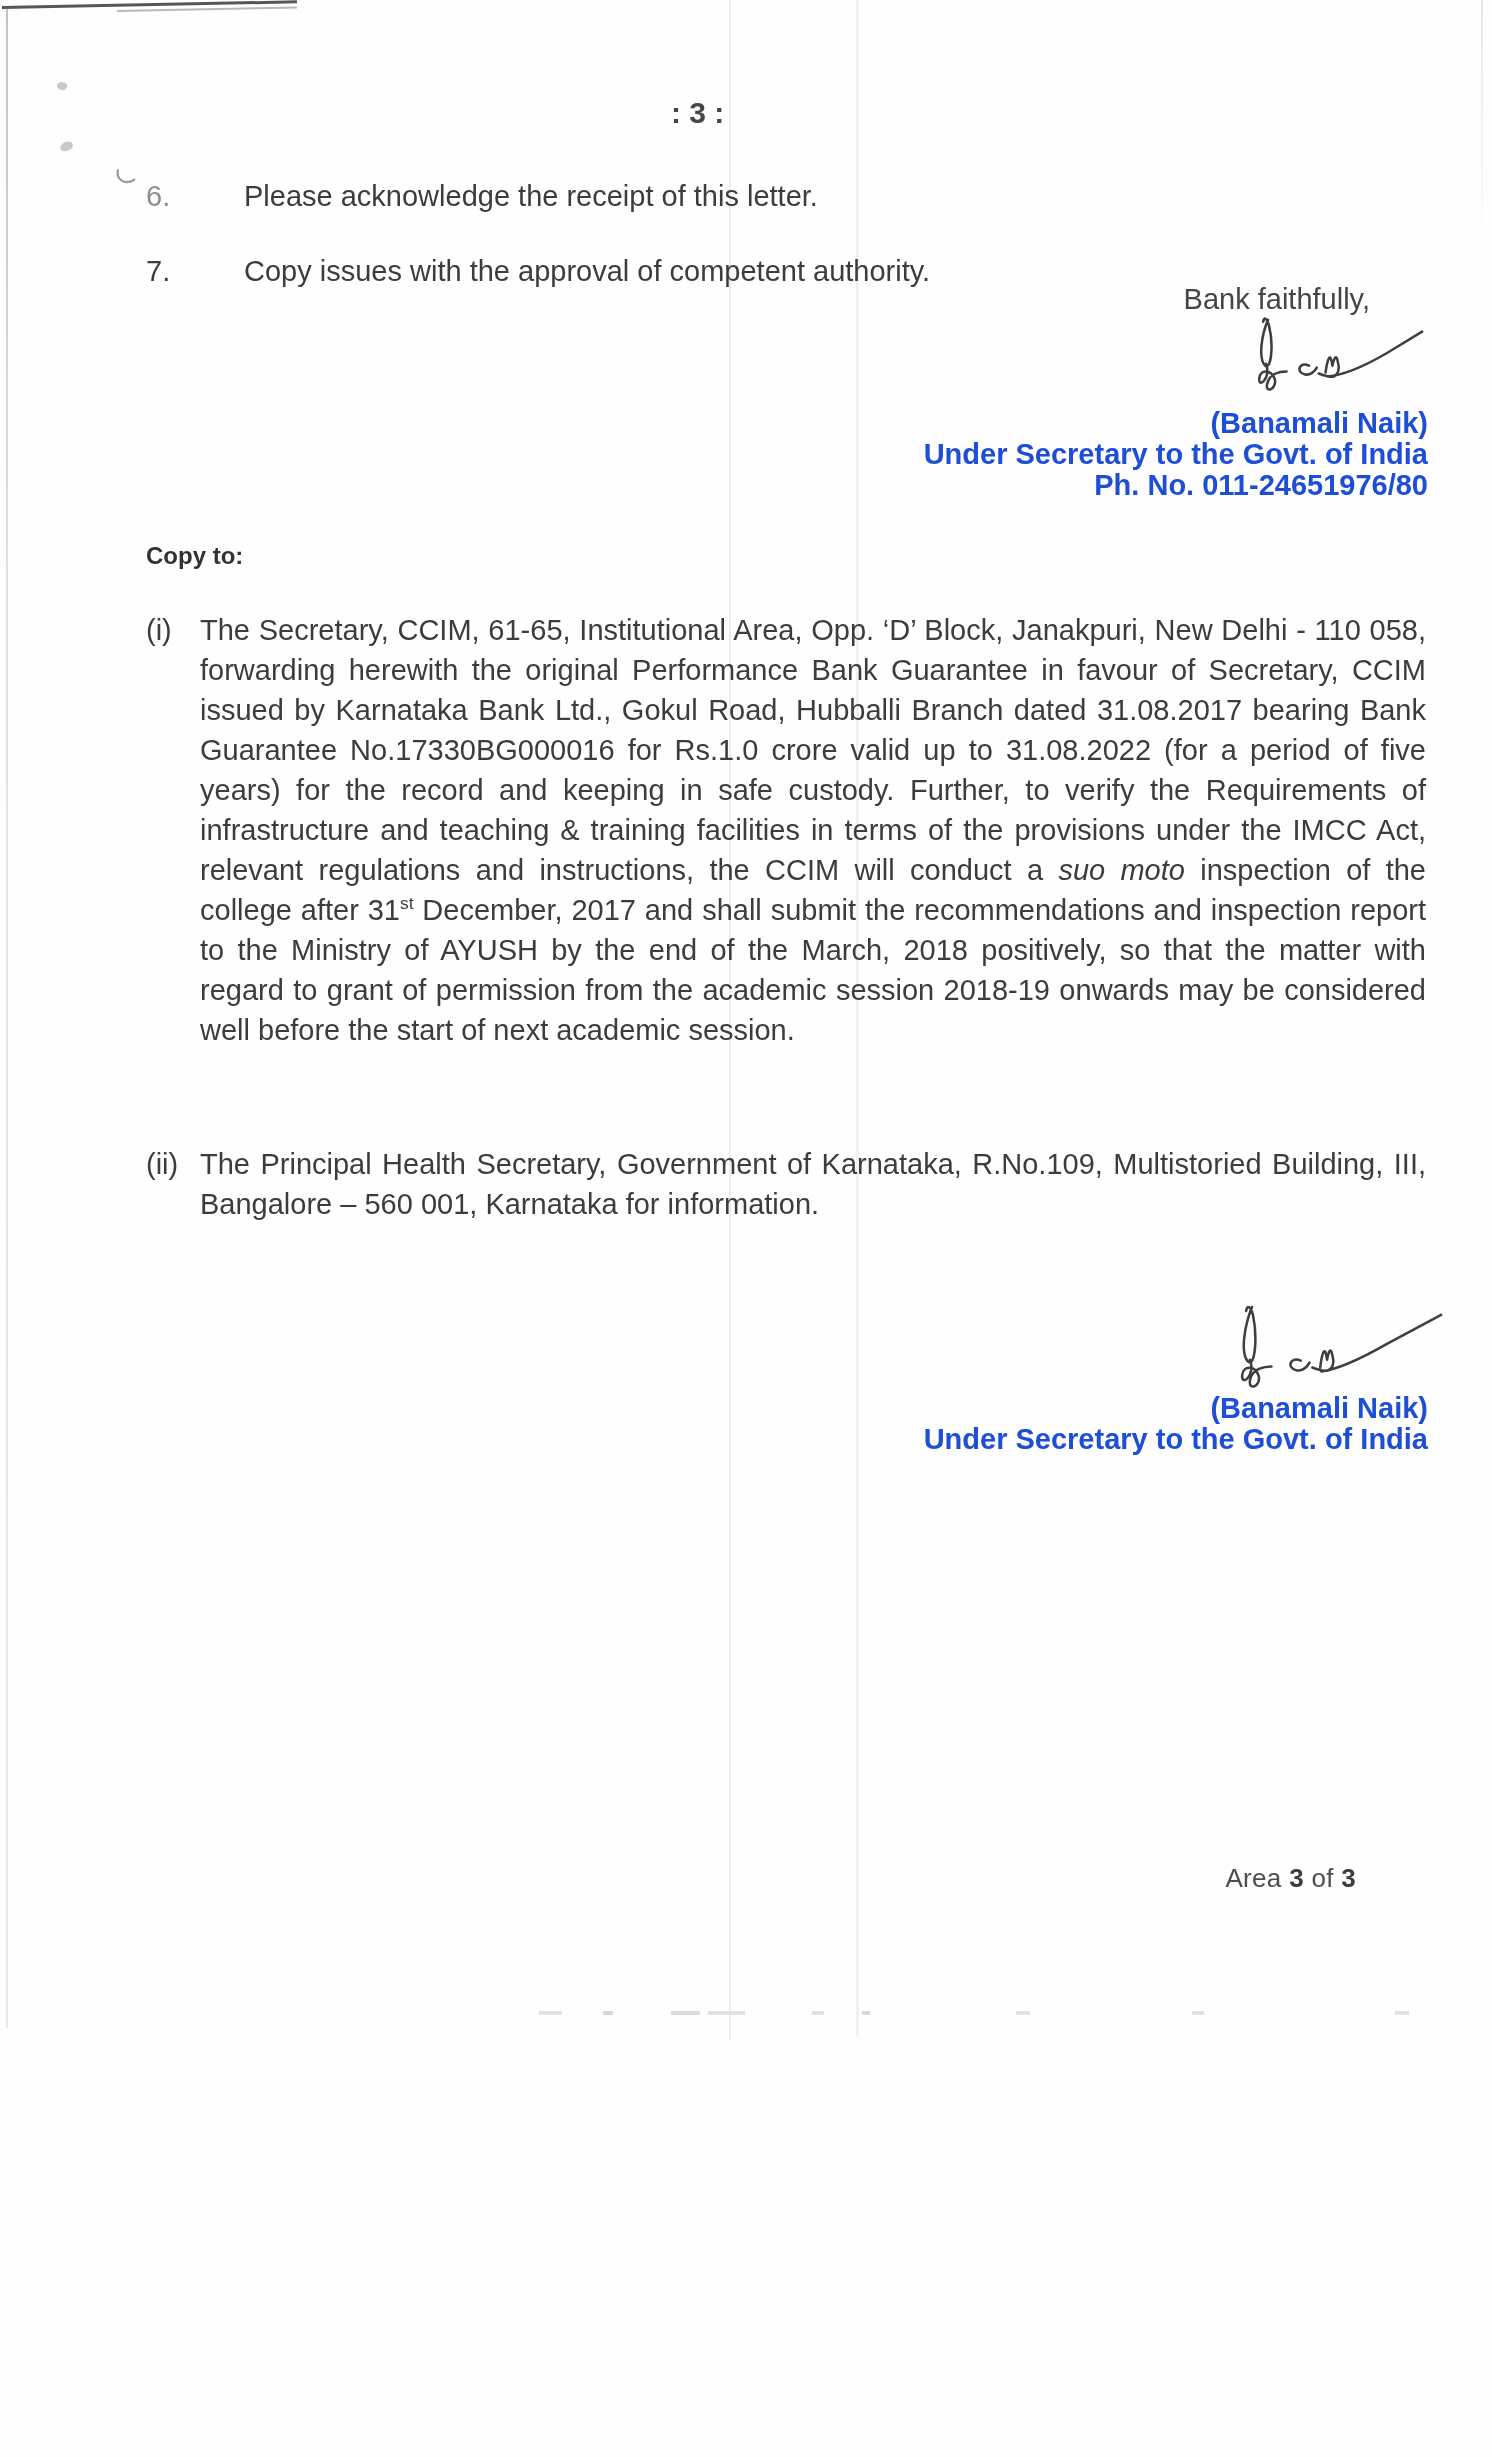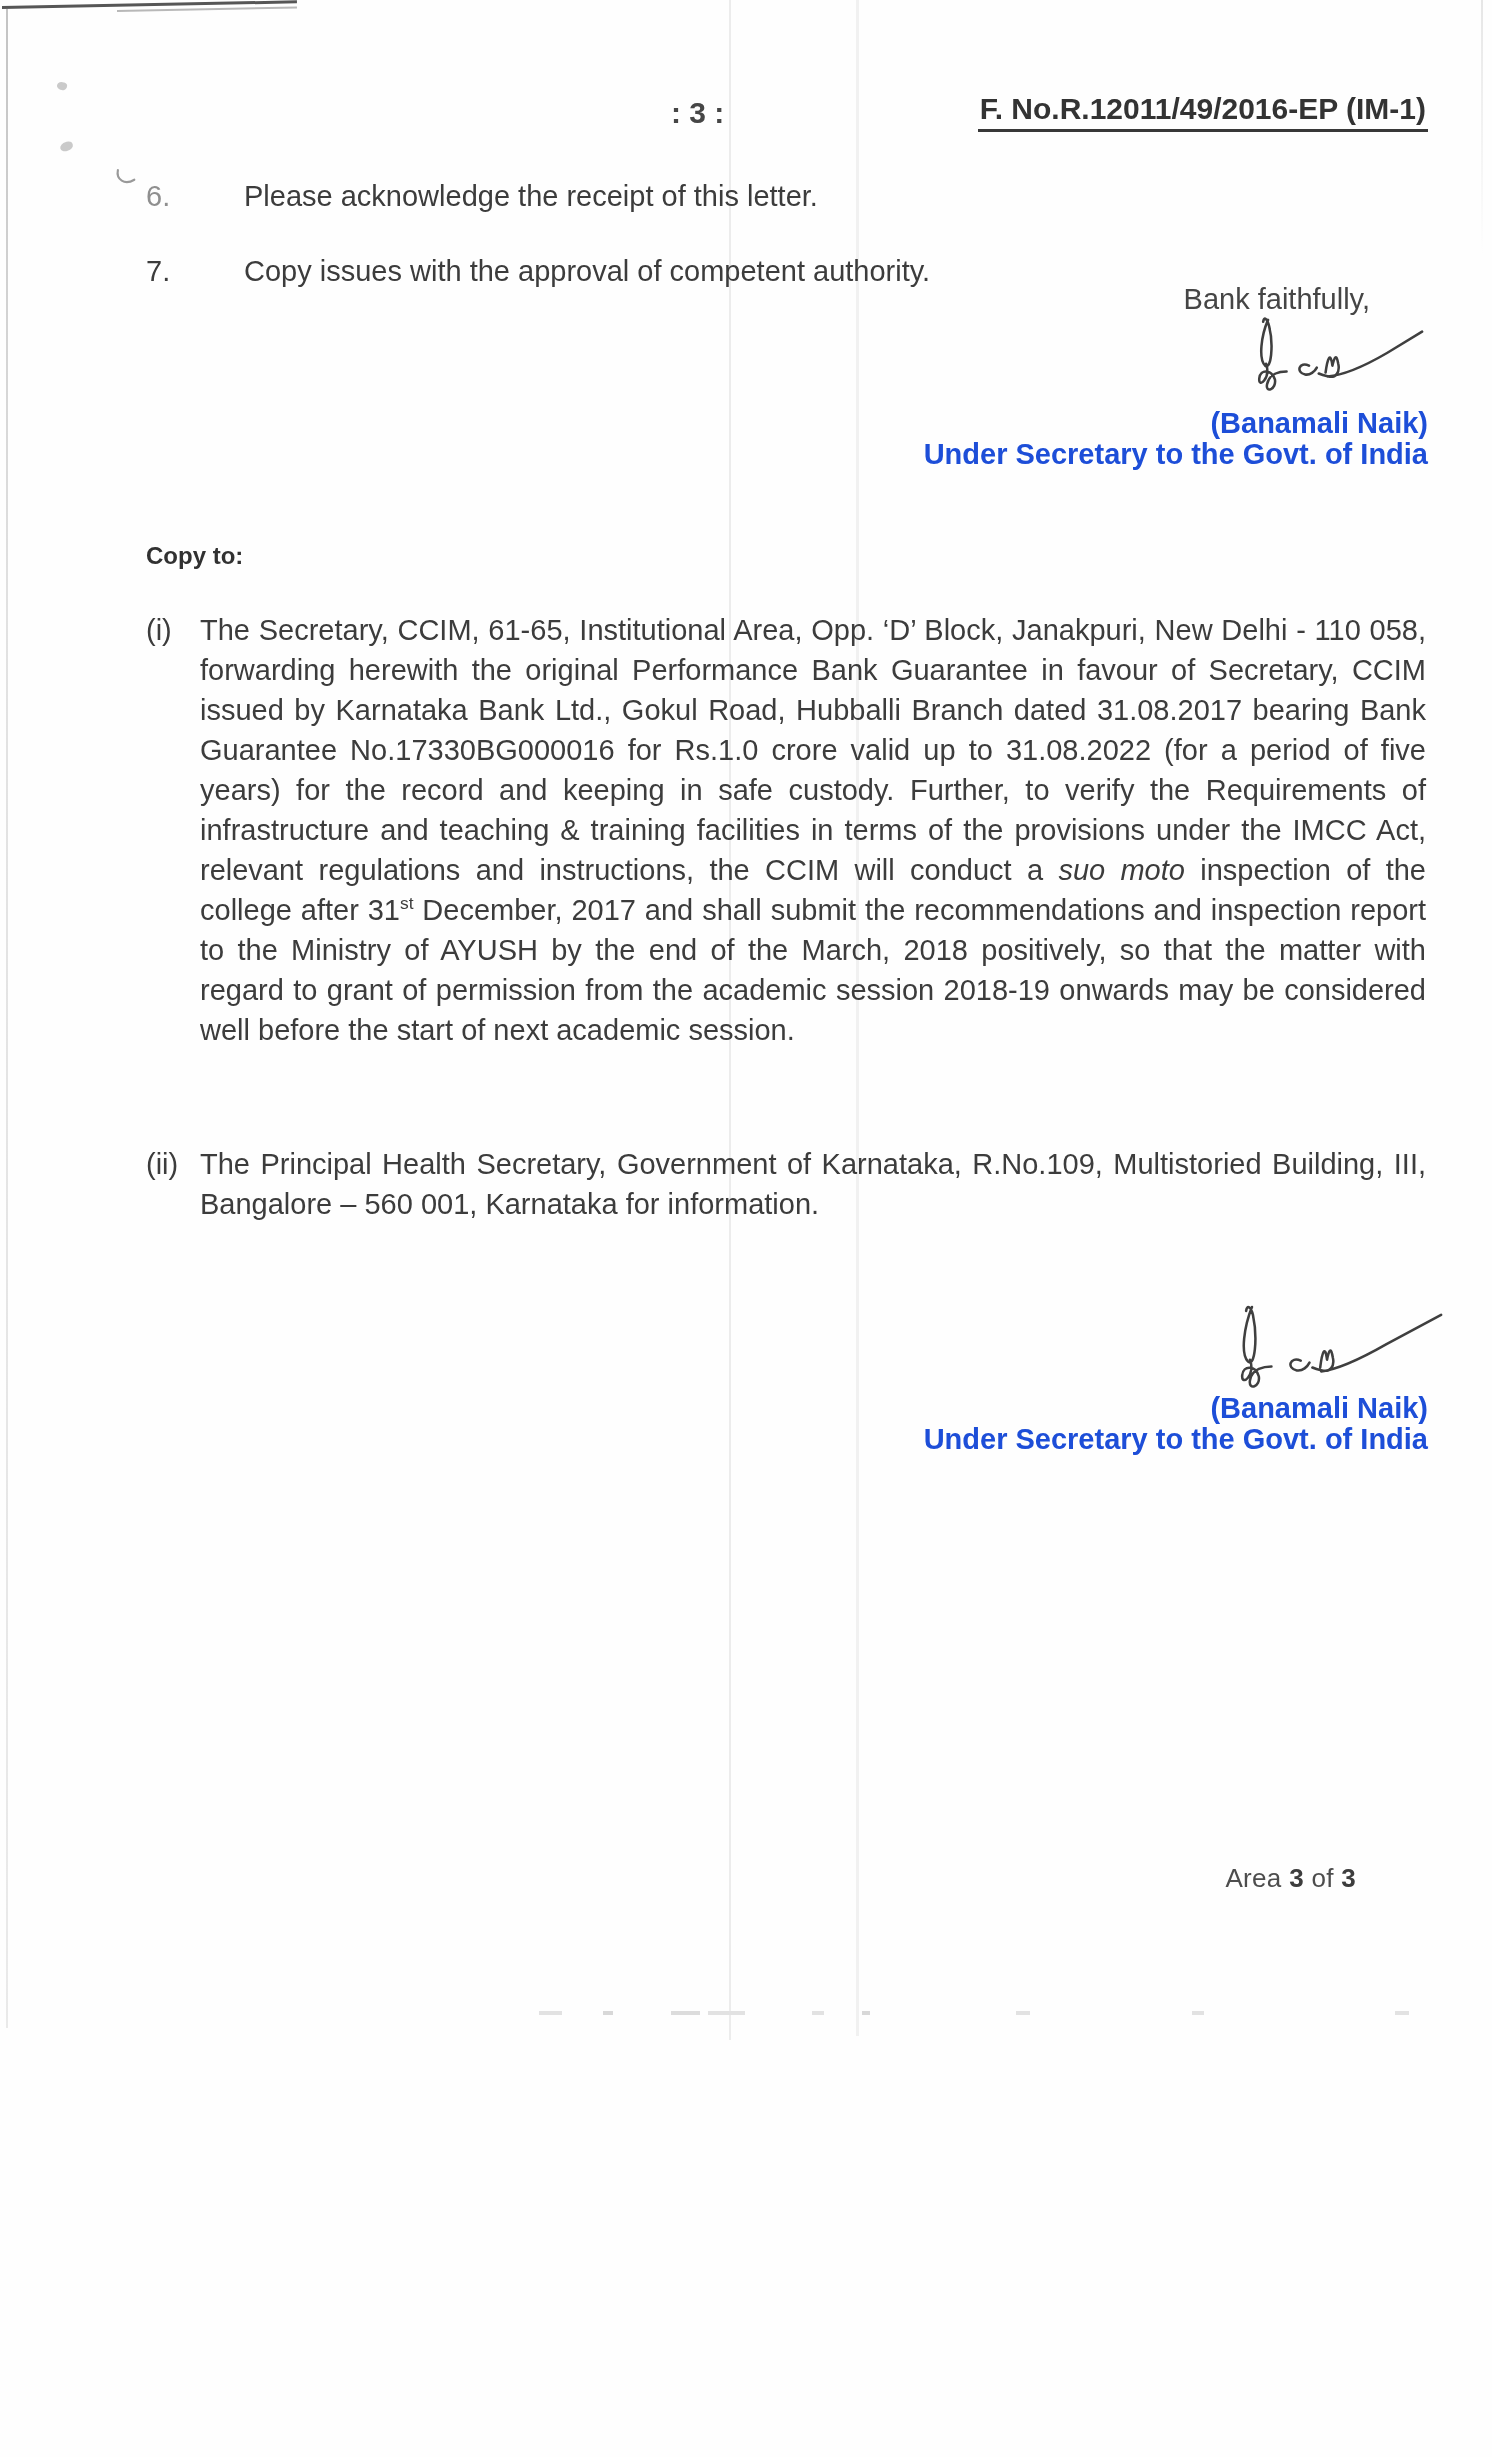--- a/index.html
+++ b/index.html
@@ -81,21 +81,20 @@
   <div class="dash" style="left:603px; width:9.8px; background:#d8d8d8;"></div>
   <div class="dash" style="left:671px; width:29px; background:#dcdcdc;"></div>
   <div class="dash" style="left:708px; width:37px;"></div>
   <div class="dash" style="left:812px; width:11.7px;"></div>
   <div class="dash" style="left:862px; width:7.8px; background:#d8d8d8;"></div>
   <div class="dash" style="left:1016px; width:13.7px;"></div>
   <div class="dash" style="left:1192px; width:11.7px;"></div>
   <div class="dash" style="left:1395px; width:13.7px;"></div>
 
   <div class="page-marker">: 3 :</div>
-  <div class="file-number">F. No.R.12011/49/2016-EP (IM-1)</div>
 
   <svg class="pen-mark" width="29" height="21.5" viewBox="0 0 30 22">
     <path d="M3 2 C1 12 10 18 20 12" stroke="#999999" stroke-width="2.2" fill="none" stroke-linecap="round"></path>
   </svg>
   <div class="num-item item-6">
     <span class="label">6.</span>
     <div class="text">Please acknowledge the receipt of this letter.</div>
   </div>
   <div class="num-item item-7">
     <span class="label">7.</span>
@@ -106,20 +105,21 @@
   <svg class="sig-1 scribble" width="195" height="88" viewBox="0 0 200 90">
     <path d="M38 10 C31 26 28 50 35 57 C41 62 44 36 39 16 C37 9 34 6 33 12
              M36 55 C41 70 28 81 29 70 C30 60 42 61 45 71 C47 81 35 86 37 76 C39 65 50 63 57 63
              M80 57 C70 52 66 64 76 66 C81 67 86 63 88 59
              M97 64 C99 49 102 42 104 57 C106 48 108 44 110 55 C112 64 107 70 100 68 C95 67 92 66 90 65
              M99 68 C114 67 136 58 160 44 L196 22"></path>
   </svg>
   <div class="sign-block sign-block-1">
     <div>(Banamali Naik)</div>
     <div>Under Secretary to the Govt. of India</div>
+    <div>Ph. No. 011-24651976/80</div>
   </div>
 
   <div class="copy-heading">Copy to:</div>
 
   <div class="copy-item copy-i">
     <span class="label">(i)</span>
     <div class="text"><span>The Secretary, CCIM, 61-65, Institutional Area, Opp. ‘D’ Block, Janakpuri, New Delhi - 110 058, forwarding herewith the original Performance Bank Guarantee in favour of Secretary, CCIM issued by Karnataka Bank Ltd., Gokul Road, Hubballi Branch dated 31.08.2017 bearing Bank Guarantee No.17330BG000016 for Rs.1.0 crore valid up to 31.08.2022 (for a period of five years) for the record and keeping in safe custody. Further, to verify the Requirements of infrastructure and teaching &amp; training facilities in terms of the provisions under the IMCC Act, relevant regulations and instructions, the CCIM will conduct a </span><i>suo moto</i><span> inspection of the college after 31</span><sup>st</sup><span> December, 2017 and shall submit the recommendations and inspection report to the Ministry of AYUSH by the end of the March, 2018 positively, so that the matter with regard to grant of permission from the academic session 2018-19 onwards may be considered well before the start of next academic session.</span></div>
   </div>
 
   <div class="copy-item copy-ii">

